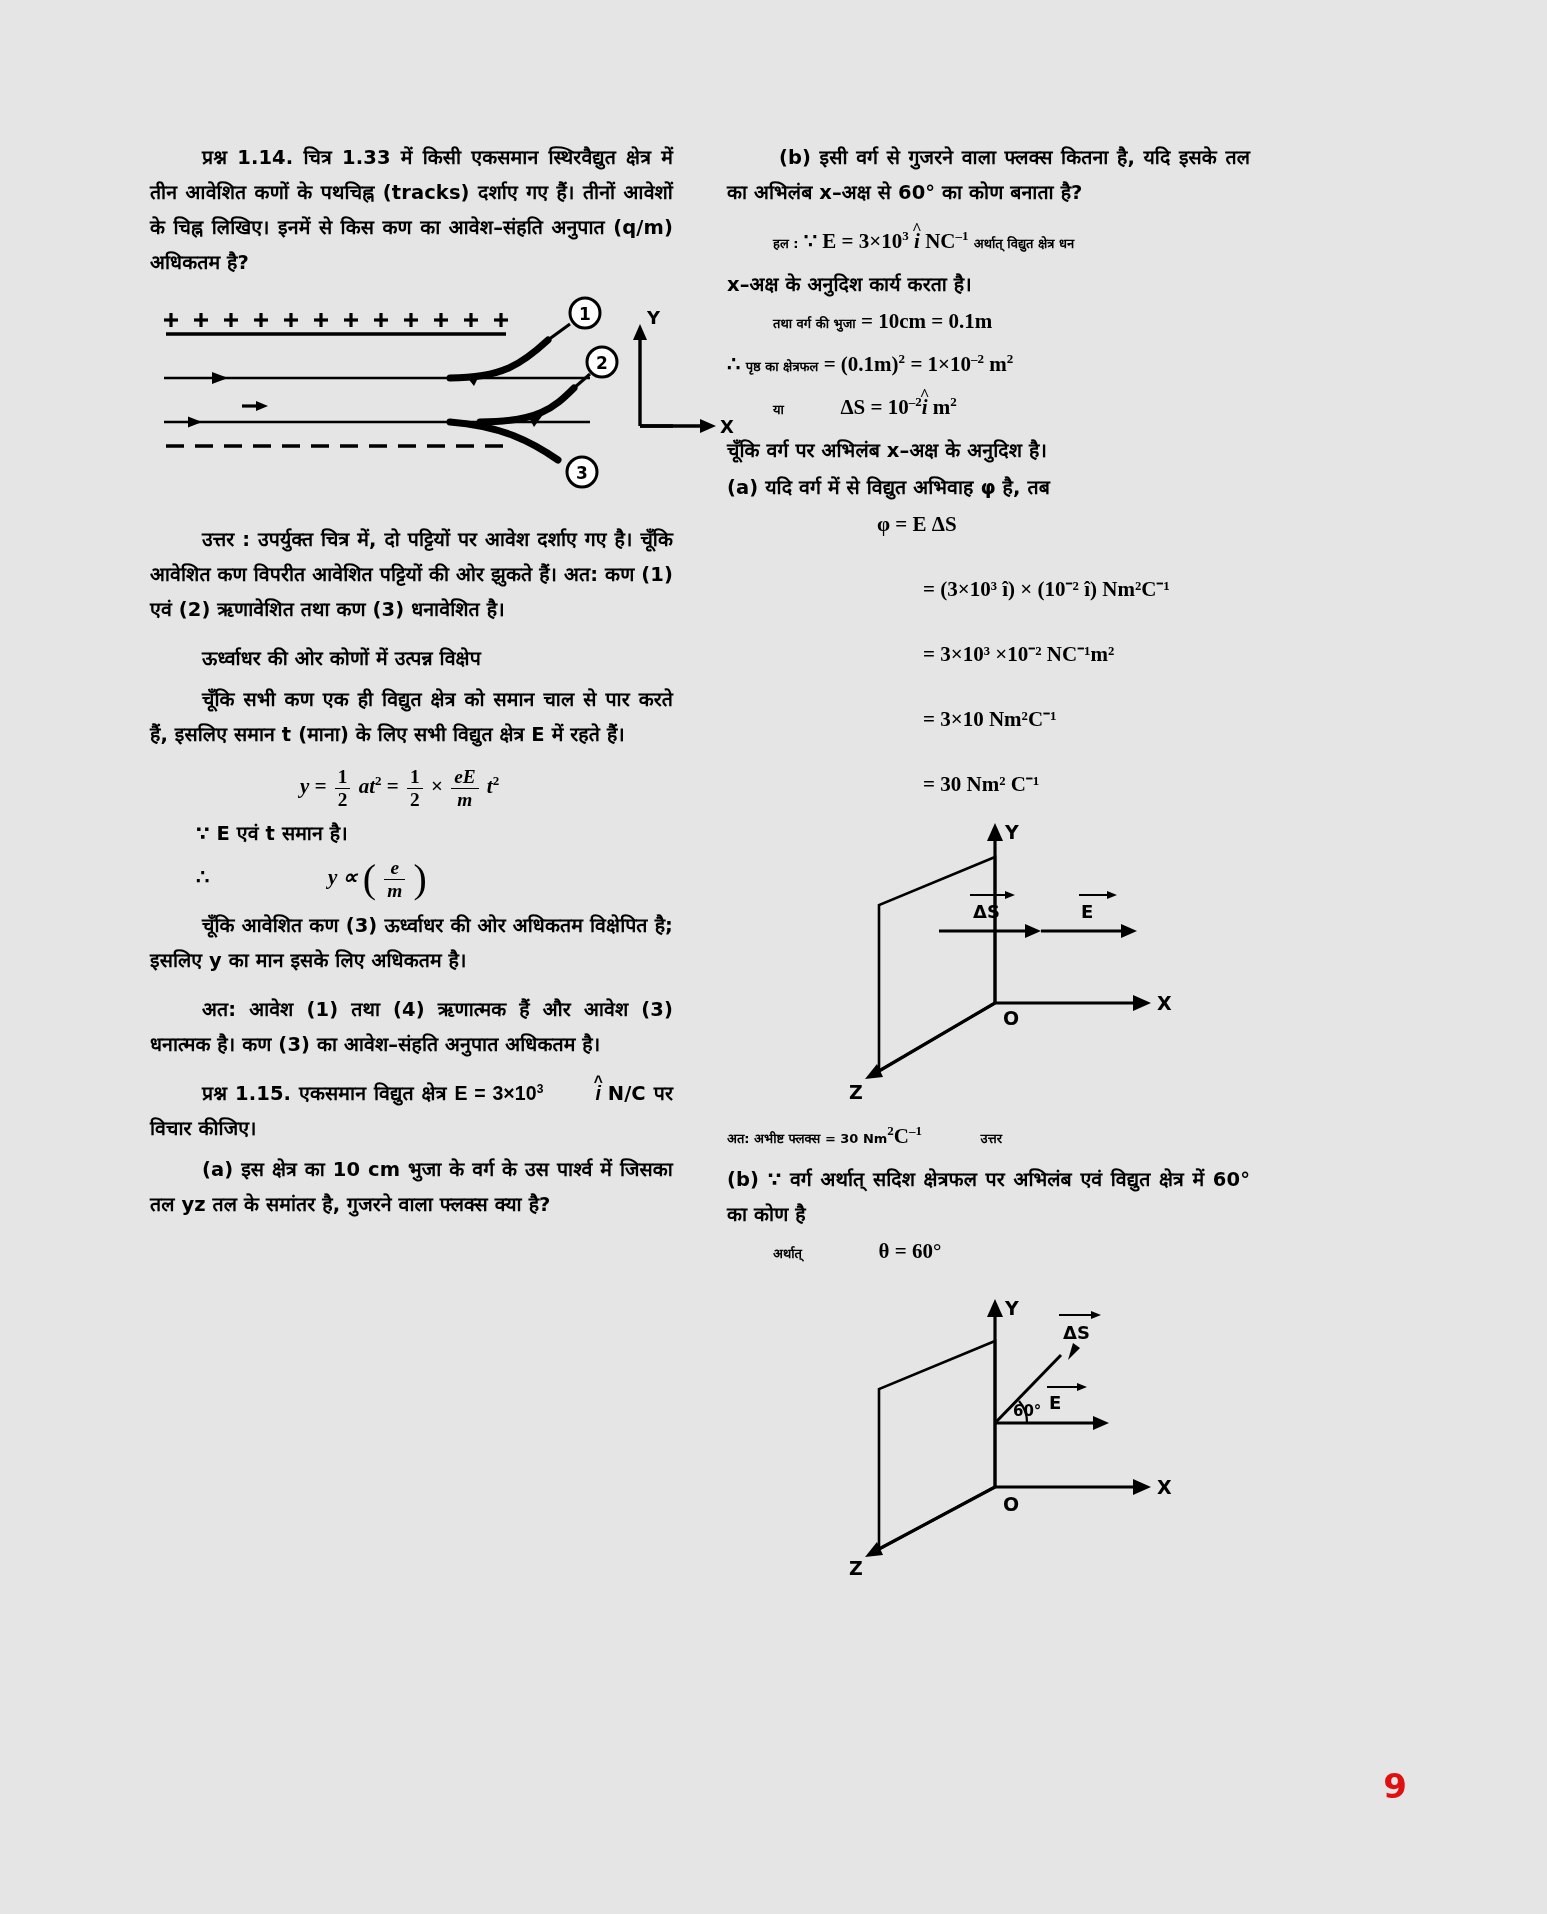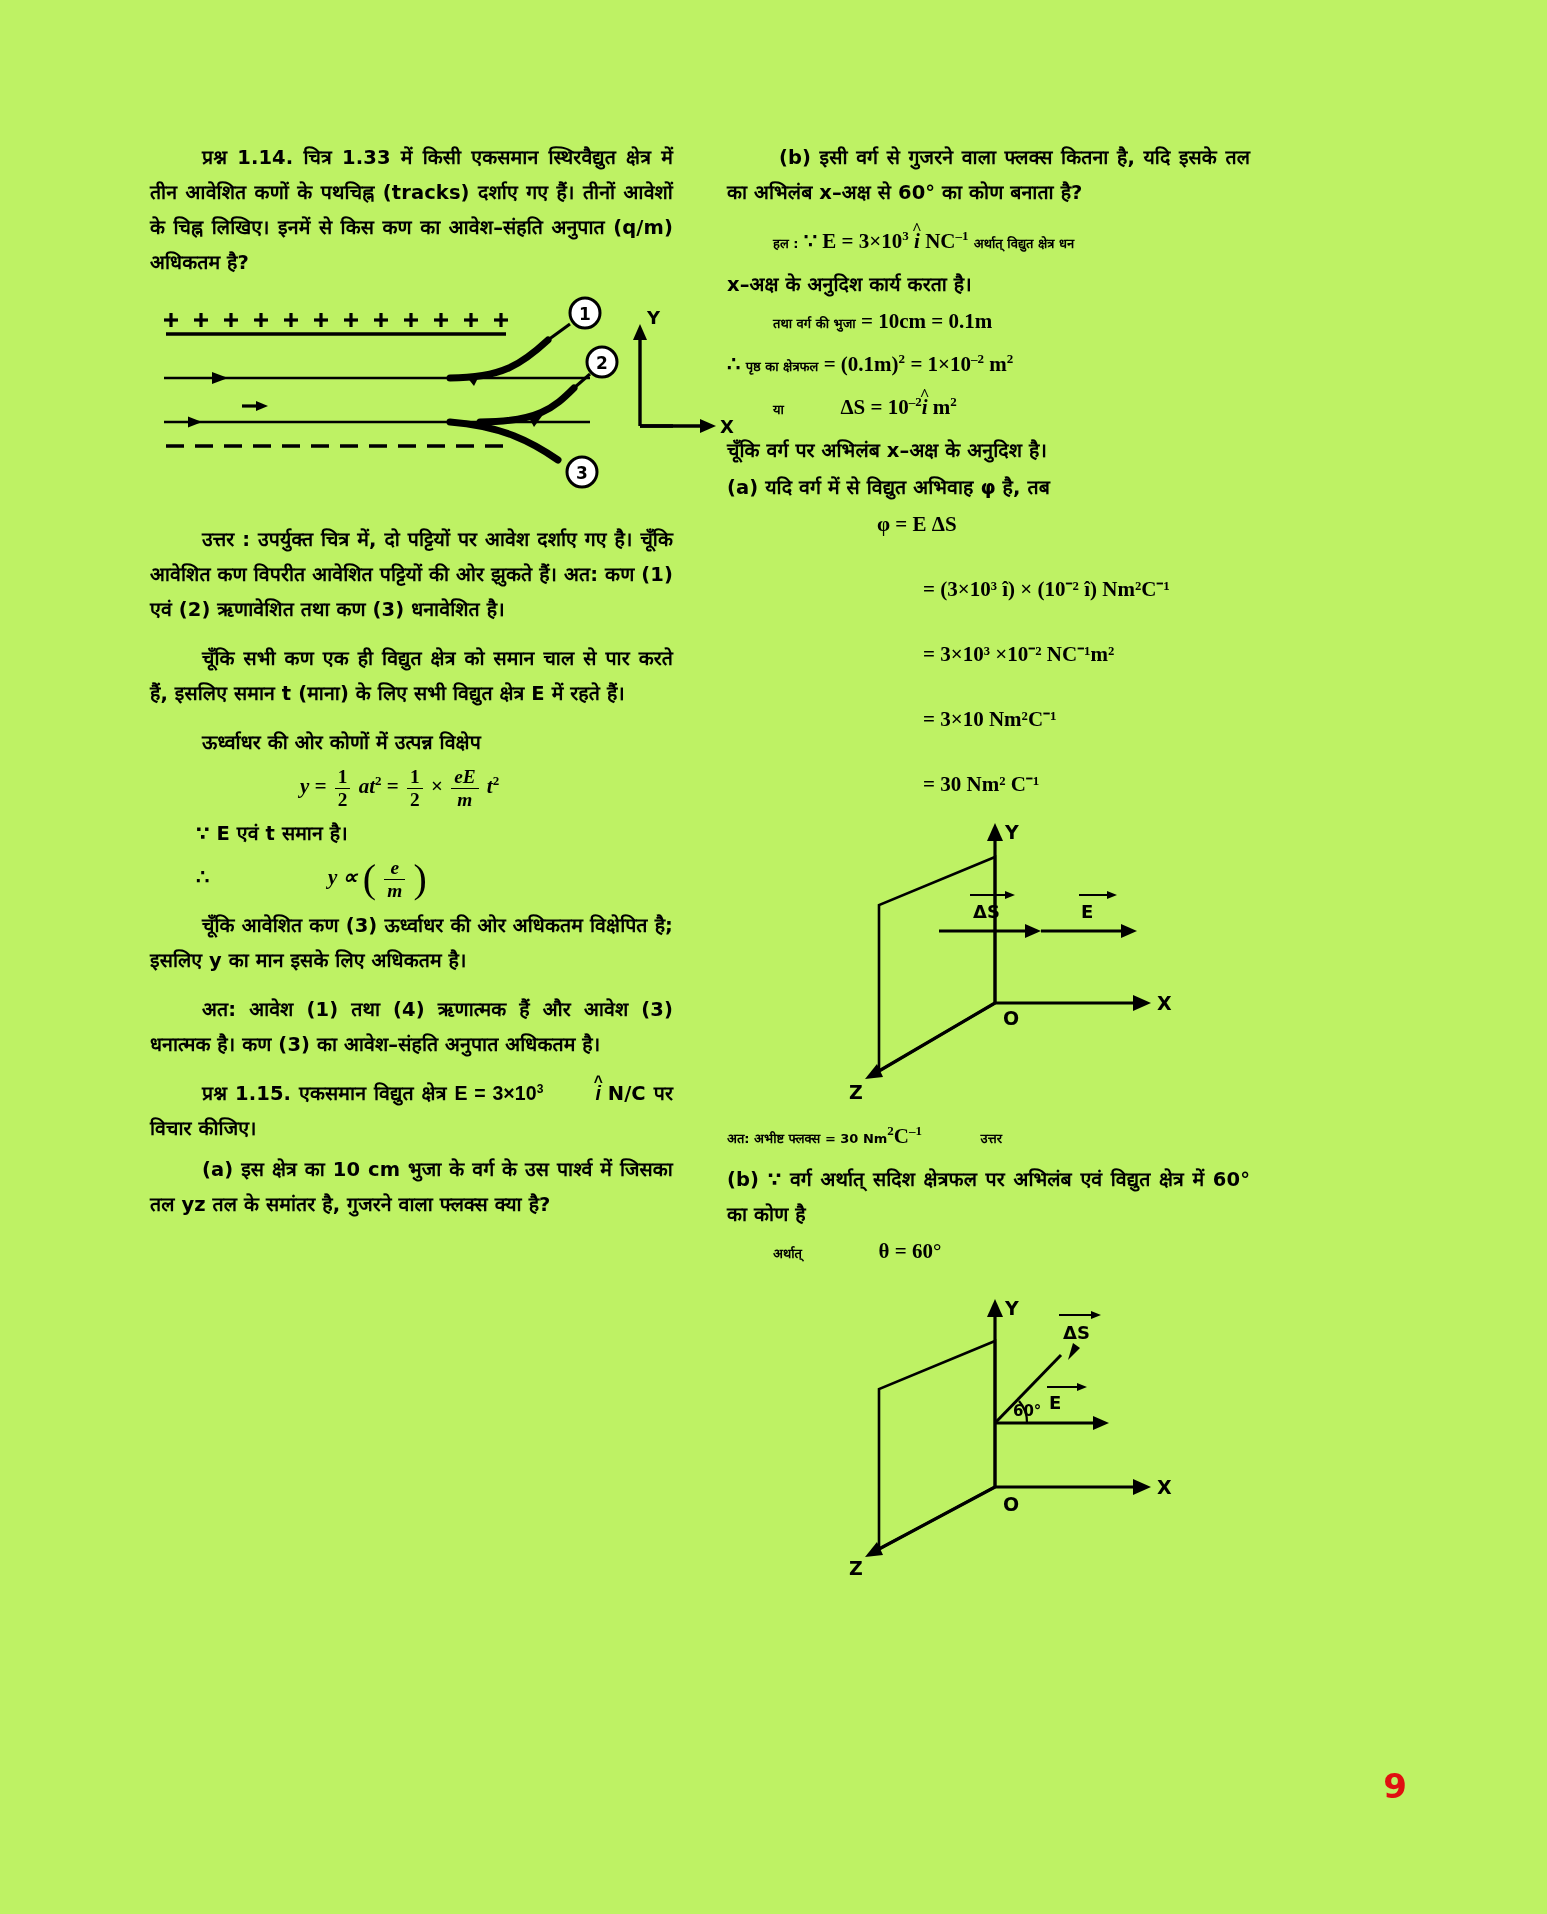--- a/index.html
+++ b/index.html
@@ -11,21 +11,21 @@
     width: 1547px;
     height: 1914px;
     font-family: "Liberation Serif", "DejaVu Serif", serif;
     color: #000;
     position: relative;
     overflow: hidden;
   }
   .page {
     position: absolute;
     inset: 0;
-    background: #bef264;
+    background: #e5e5e5;
   }
   .columns {
     position: absolute;
     left: 150px;
     top: 140px;
     width: 1250px;
     display: flex;
     gap: 54px;
   }
   .col {
@@ -193,23 +193,23 @@
 
         <svg width="140" height="60" viewBox="0 0 140 60" style="position:absolute; left:470px; top:112px;">
           <line x1="20" y1="18" x2="82" y2="18" stroke="#000" stroke-width="3.4"></line>
           <path d="M96,18 l-16,-7 0,14 z" fill="#000"></path>
           <text x="100" y="25" font-family="DejaVu Sans, sans-serif" font-size="18" font-weight="bold">X</text>
         </svg>
       </div>
 
       <p class="para indent">उत्तर : उपर्युक्त चित्र में, दो पट्टियों पर आवेश दर्शाए गए है। चूँकि आवेशित कण विपरीत आवेशित पट्टियों की ओर झुकते हैं। अत: कण (1) एवं (2) ऋणावेशित तथा कण (3) धनावेशित है।</p>
 
+      <p class="para indent tight">ऊर्ध्वाधर की ओर कोणों में उत्पन्न विक्षेप</p>
+
       <p class="para indent">चूँकि सभी कण एक ही विद्युत क्षेत्र को समान चाल से पार करते हैं, इसलिए समान t (माना) के लिए सभी विद्युत क्षेत्र E में रहते हैं।</p>
-
-      <p class="para indent tight">ऊर्ध्वाधर की ओर कोणों में उत्पन्न विक्षेप</p>
 
       <div class="eqline pad-l3">
         <span class="it">y =</span>
         <span class="frac">
           <span class="num">1</span>
           <span class="den">2</span>
         </span>
         <span class="it">at</span><sup>2</sup>
         <span>=</span>
         <span class="frac">

